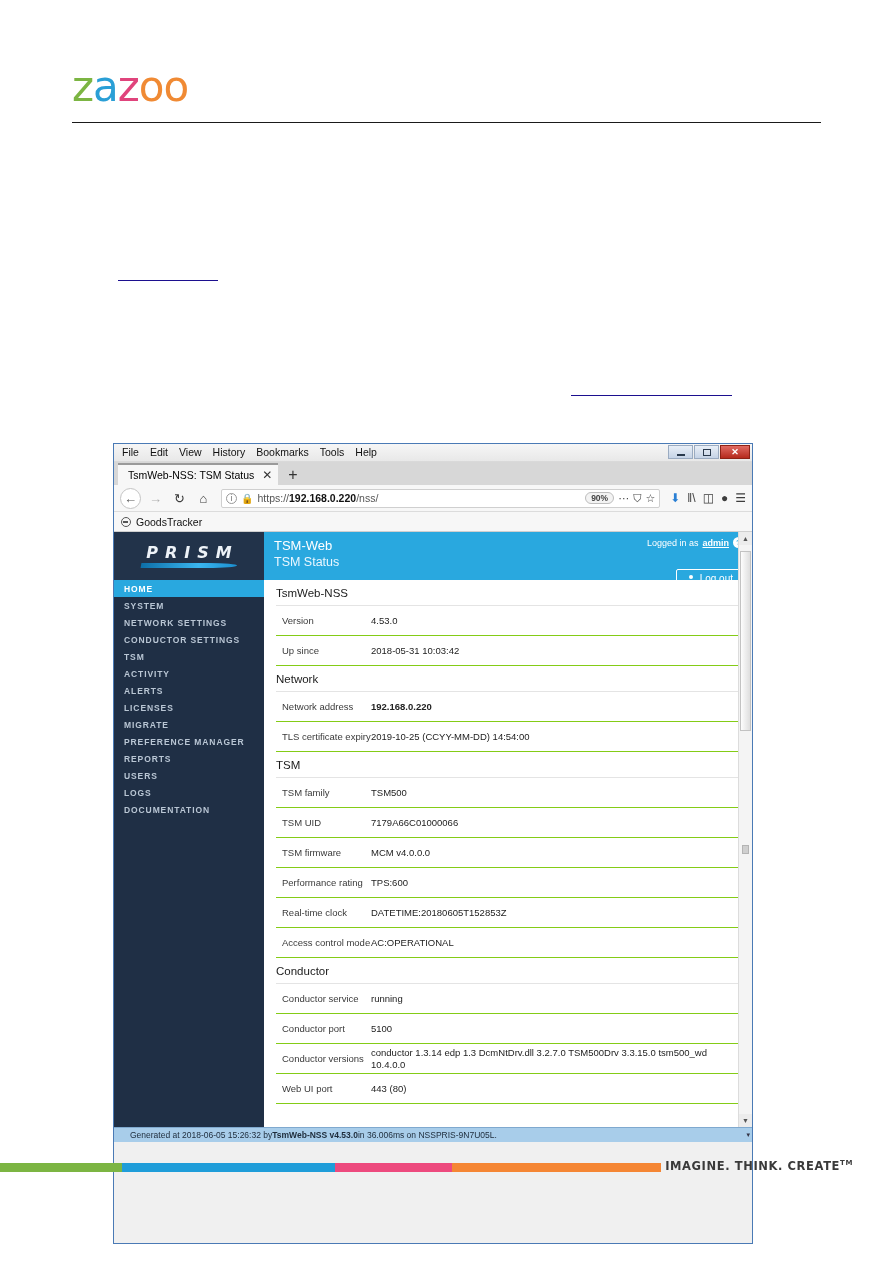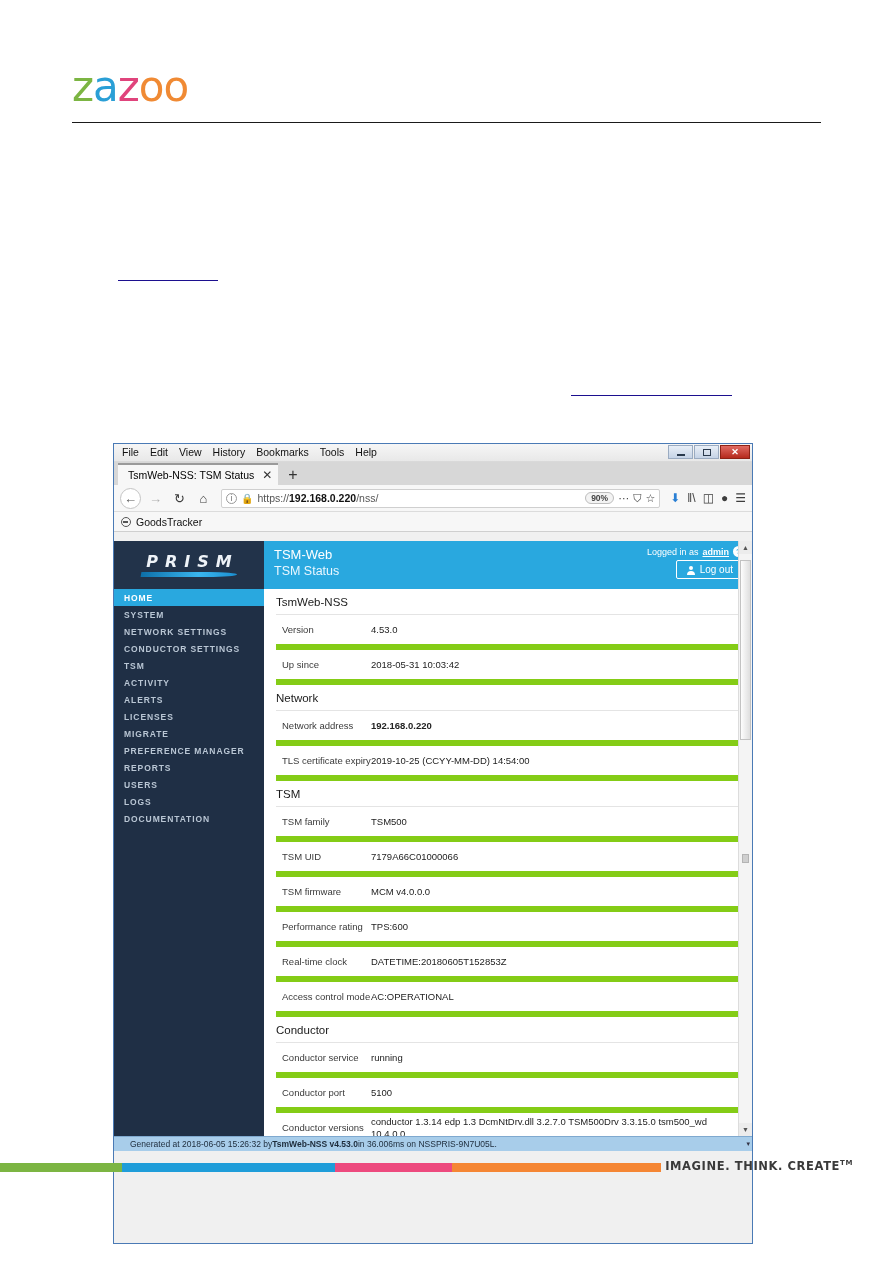--- a/index.html
+++ b/index.html
@@ -328,21 +328,20 @@
   }
   .bm-label { font-size: 10.5px; color: #111; }
 
   
   .viewport {
     position: relative;
     height: 595px;
     display: flex;
     background: #737373;
     overflow: hidden;
-    margin-top: 9px;
   }
 
   
   .sidebar {
     width: 150px;
     background: #1f2f45;
     flex: 0 0 150px;
     display: flex;
     flex-direction: column;
   }
@@ -419,21 +418,21 @@
   }
   .app-subtitle {
     color: #eaf7ff;
     font-size: 12.5px;
     line-height: 16px;
   }
   .header-right {
     display: flex;
     flex-direction: column;
     align-items: flex-end;
-    gap: 3px;
+    gap: 21px;
   }
   .logged-in {
     font-size: 9px;
     color: #ffffff;
     display: flex;
     align-items: center;
     gap: 4px;
     white-space: nowrap;
   }
   .logged-in .who {
@@ -499,21 +498,21 @@
     font-size: 11.5px;
     font-weight: normal;
     color: #1b1b1b;
     padding: 7px 0 6px 0;
     border-bottom: 1px solid #e4e4e4;
   }
   .row {
     display: flex;
     align-items: center;
     min-height: 25px;
-    border-bottom: 6px solid #84cc16;
+    border-bottom: 1px solid #84cc16;
     font-size: 9.5px;
     color: #333;
     padding: 2px 0;
   }
   .row .k {
     width: 95px;
     flex: 0 0 95px;
     color: #3a3a3a;
     padding-left: 6px;
     box-sizing: border-box;

